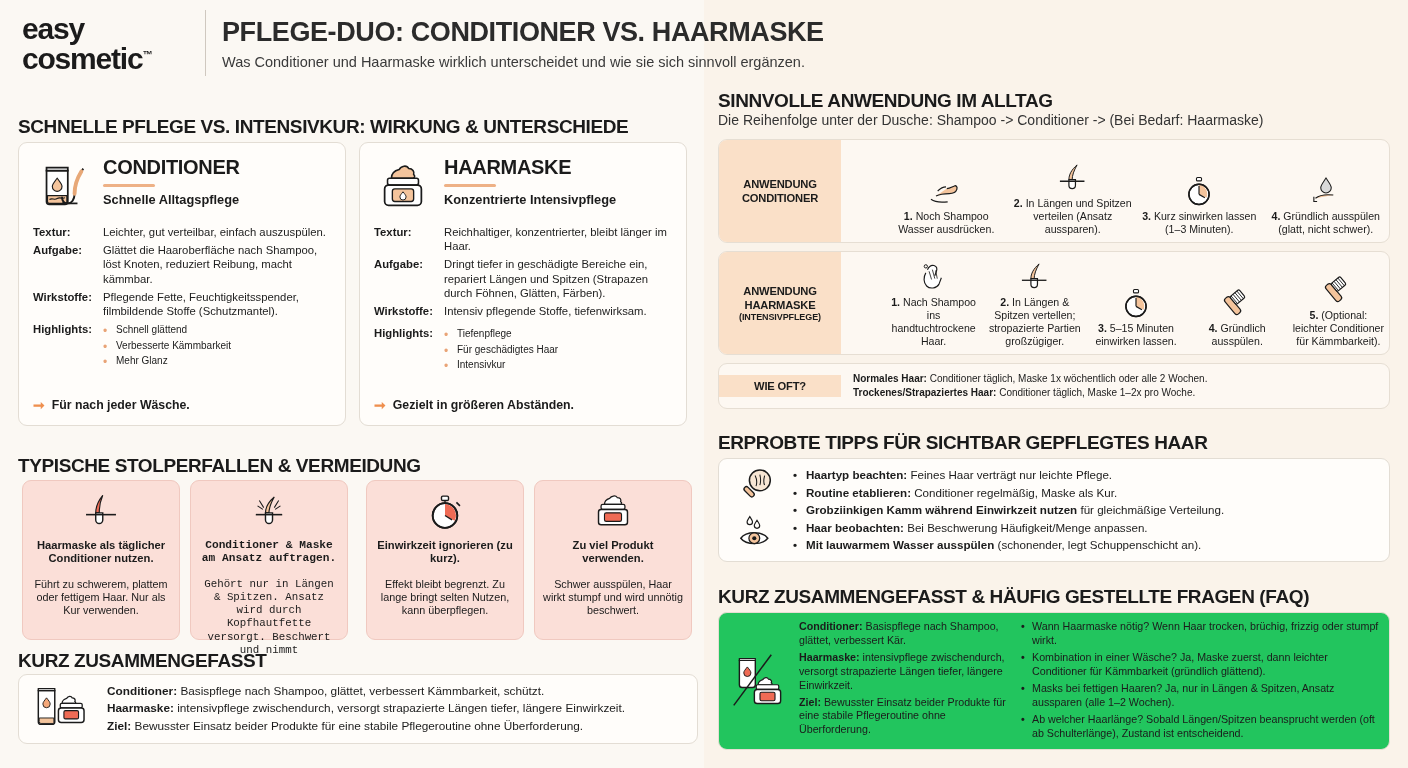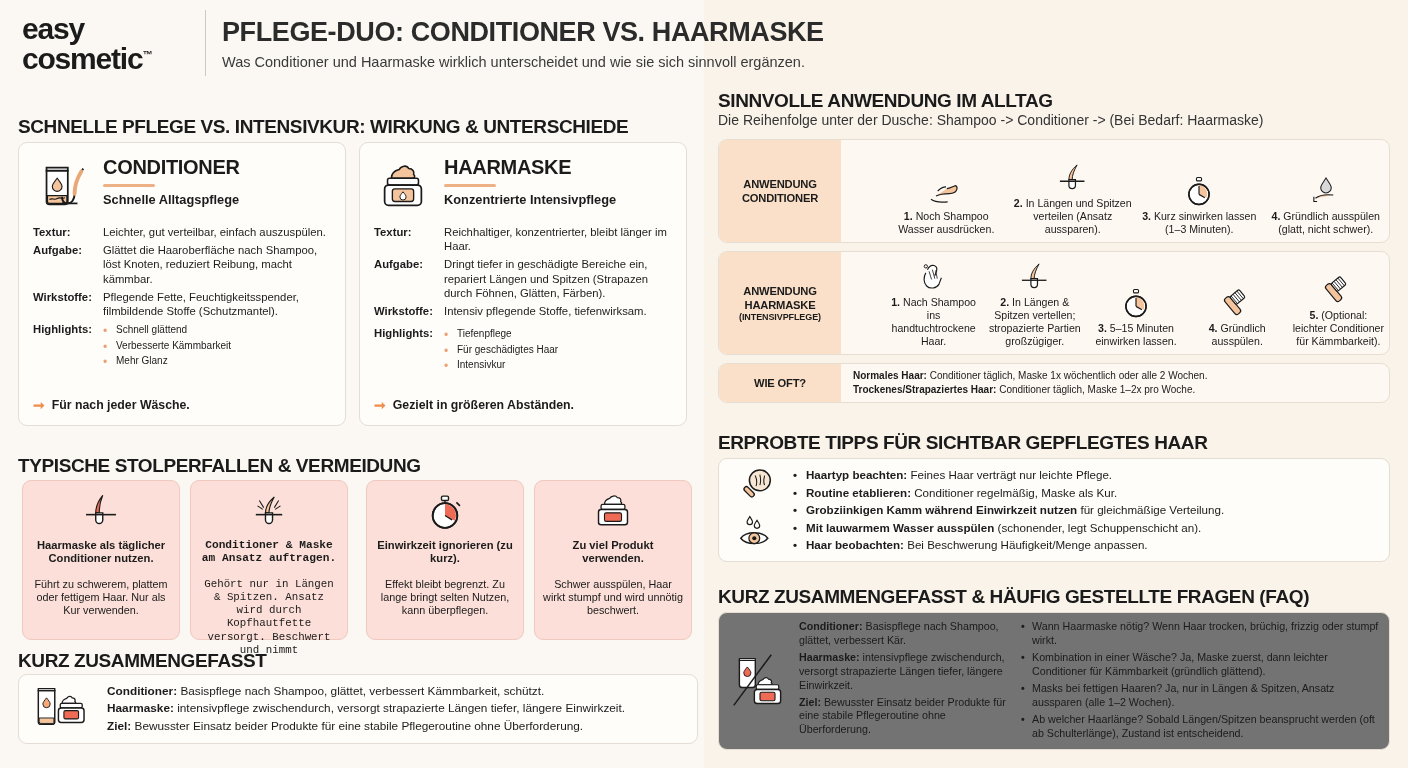--- a/index.html
+++ b/index.html
@@ -74,21 +74,21 @@
   .sum-lines b { font-weight: 800; }
 
   
   #t-routine { left: 718px; top: 90px; }
   #s-routine { left: 718px; top: 112px; font-size: 14px; color: #343434; }
   .rt { position: absolute; left: 718px; width: 672px;
         background: #fdf8f2; border: 1px solid #e6ded3; border-radius: 9px;
         display: flex; overflow: hidden; }
   #rt0 { top: 139px; height: 104px; }
   #rt1 { top: 251px; height: 104px; }
-  #rt2 { top: 363px; height: 40px; }
+  #rt2 { top: 363px; height: 46px; align-items: center; }
   .rt-label { flex: 0 0 122px; background: #fae0c8; display: flex; flex-direction: column;
               align-items: center; justify-content: center; text-align: center; padding: 4px; }
   .rt-label .ln { font-size: 11.2px; font-weight: 800; line-height: 1.25; letter-spacing: -0.2px; }
   .rt-label .sm { font-size: 9px; font-weight: 800; letter-spacing: -0.1px; }
   .rt-steps { flex: 1; display: flex; align-items: flex-end; padding: 6px 0; margin-left: 42px; }
   .rstep { flex: 1; text-align: center; padding: 0 4px; }
   .rstep .ic { height: 38px; display: flex; align-items: center; justify-content: center; }
   .rstep .tx { font-size: 10.6px; line-height: 1.22; }
   .rstep .tx b { font-weight: 800; }
   .wie-body { flex: 1; display: flex; flex-direction: column; justify-content: center; padding: 4px 12px; }
@@ -101,21 +101,21 @@
   .tips-wrap { display: flex; gap: 10px; padding: 16px 12px; height: 100%; align-items: center; }
   .tips-icos { flex: 0 0 52px; display: flex; flex-direction: column; align-items: center; gap: 2px; }
   .tips-list { list-style: none; flex: 1; }
   .tips-list li { font-size: 11.6px; line-height: 1.52; position: relative; padding-left: 13px; }
   .tips-list li:before { content: "•"; position: absolute; left: 0; font-weight: 700; }
   .tips-list b { font-weight: 800; }
 
   
   #t-faq { left: 718px; top: 586px; }
   #faq-card { left: 718px; top: 612px; width: 672px; height: 138px;
-              background: #737373; border: 1px solid #e6ded3; border-radius: 9px; }
+              background: #22c55e; border: 1px solid #e6ded3; border-radius: 9px; }
   .faq-wrap { display: flex; height: 100%; padding: 7px 10px; gap: 8px; }
   .faq-ico { flex: 0 0 62px; display: flex; align-items: center; justify-content: center; }
   .faq-left { flex: 0 0 214px; }
   .faq-left .fl { font-size: 10.7px; line-height: 1.3; margin-bottom: 3px; }
   .faq-left b { font-weight: 800; }
   .faq-right { flex: 1; }
   .faq-right ul { list-style: none; }
   .faq-right li { font-size: 10.7px; line-height: 1.27; position: relative; padding-left: 11px; margin-bottom: 4px; }
   .faq-right li:before { content: "•"; position: absolute; left: 0; font-weight: 700; }
   .faq-right b { font-weight: 400; }
@@ -460,22 +460,22 @@
               <path d="M4 28c6-8 24-8 30 0-6 8-24 8-30 0z" fill="#fff" stroke="#1b1b1b" stroke-width="1.6"></path>
               <circle cx="19" cy="28" r="6" fill="#f4c49c" stroke="#1b1b1b" stroke-width="1.4"></circle>
               <circle cx="19" cy="28" r="2.3" fill="#1b1b1b"></circle>
             </svg>
         </span>
       </div>
       <ul class="tips-list">
         <li><b>Haartyp beachten:</b><span> Feines Haar verträgt nur leichte Pflege.</span></li>
         <li><b>Routine etablieren:</b><span> Conditioner regelmäßig, Maske als Kur.</span></li>
         <li><b>Grobziinkigen Kamm während Einwirkzeit nutzen</b><span> für gleichmäßige Verteilung.</span></li>
+        <li><b>Haar beobachten:</b><span> Bei Beschwerung Häufigkeit/Menge anpassen.</span></li>
         <li><b>Mit lauwarmem Wasser ausspülen</b><span> (schonender, legt Schuppenschicht an).</span></li>
-        <li><b>Haar beobachten:</b><span> Bei Beschwerung Häufigkeit/Menge anpassen.</span></li>
       </ul>
     </div>
   </div>
 
   <div class="abs sec-title" id="t-faq">KURZ ZUSAMMENGEFASST &amp; HÄUFIG GESTELLTE FRAGEN (FAQ)</div>
   <div class="abs" id="faq-card">
     <div class="faq-wrap">
       <div class="faq-ico">
         <svg viewBox="0 0 64 72" width="60" height="68">
           <path d="M10 14h17v26a3 3 0 0 1-3 3H13a3 3 0 0 1-3-3z" fill="#fff" stroke="#1b1b1b" stroke-width="1.5"></path>

